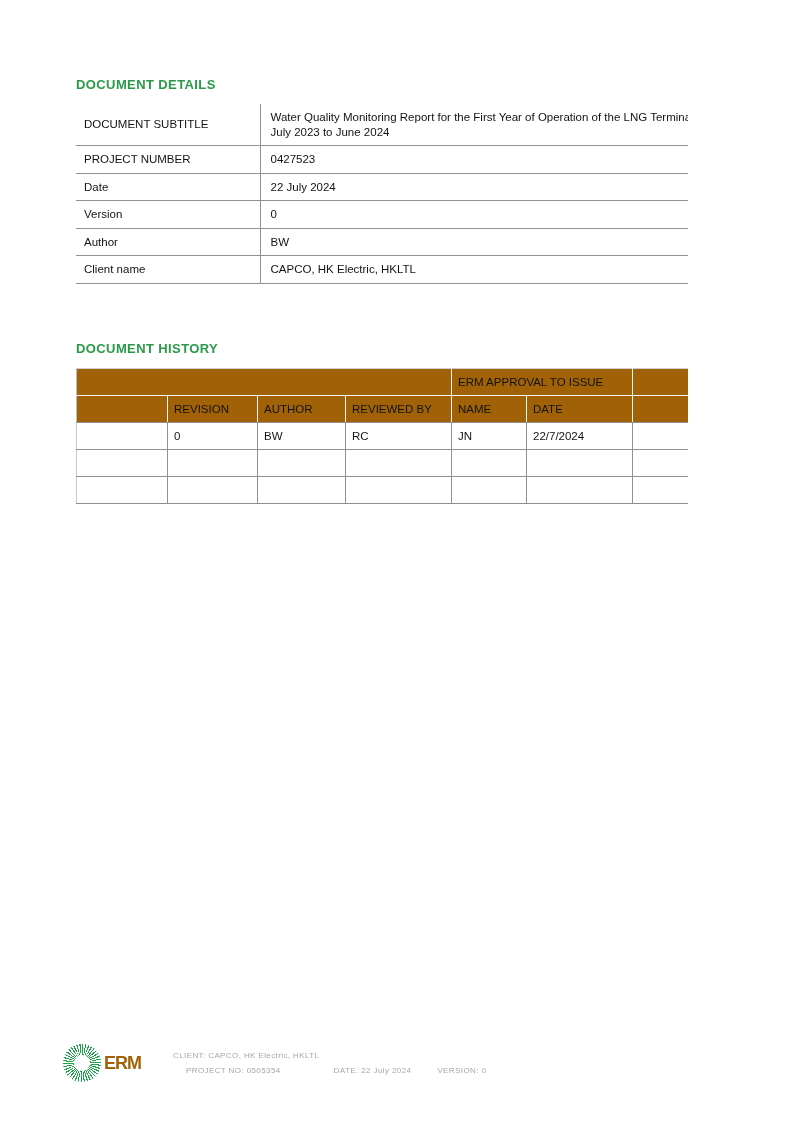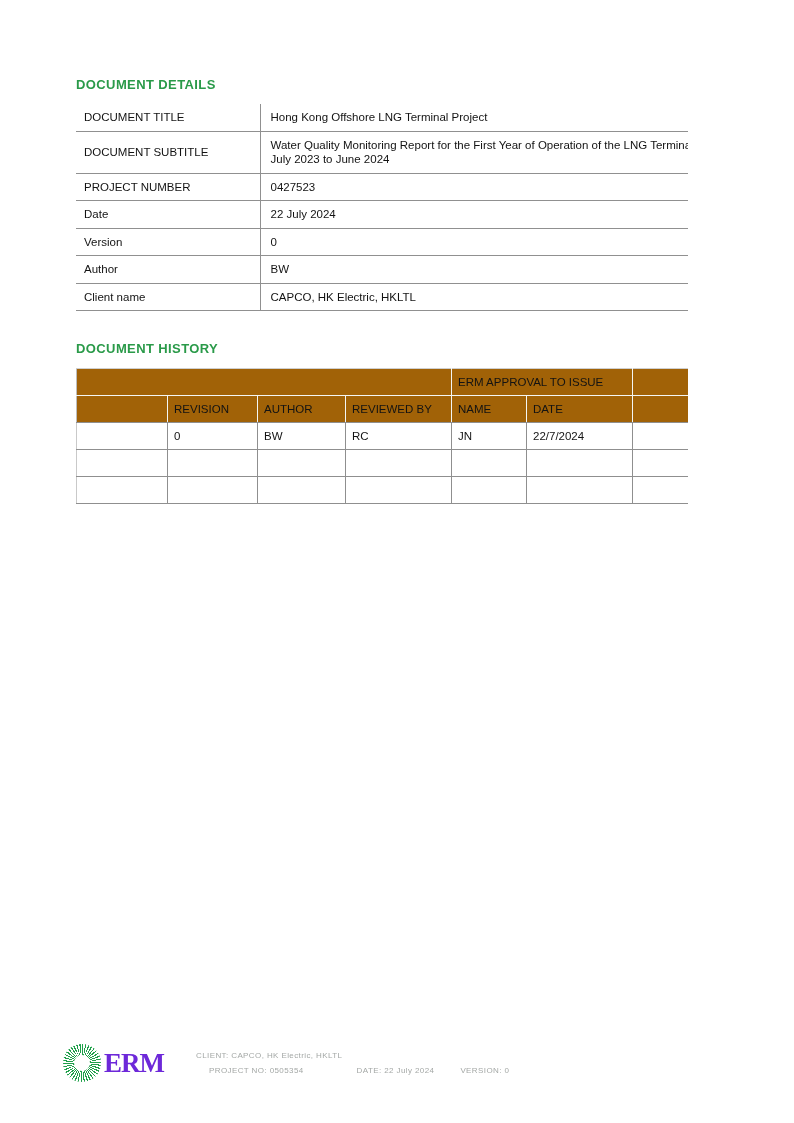--- a/index.html
+++ b/index.html
@@ -108,27 +108,26 @@
     flex: 0 0 auto;
   }
   .logo-burst::after {
     content: "";
     position: absolute;
     inset: 11px;
     background: #ffffff;
     border-radius: 50%;
   }
   .logo-wordmark {
-    font-size: 27px;
+    font-size: 18px;
     font-weight: bold;
     letter-spacing: -1px;
-    color: #6d28d9;
+    color: #a16207;
     margin-left: 3px;
     transform: scaleY(1.02);
-    font-family: Liberation Serif, serif;
   }
   .footer-text {
     margin-left: 32px;
     font-size: 8px;
     letter-spacing: 0.4px;
     color: #a4a8a6;
     line-height: 15px;
     white-space: nowrap;
   }
   .footer-text .seg-project { margin-right: 38px; padding-left: 13px; }
@@ -136,24 +135,20 @@
 </style>
 </head>
 <body>
 
 <div class="page">
 
   <div id="details-heading" class="section-heading">DOCUMENT DETAILS</div>
 
   <table class="details-table">
     <tbody>
-      <tr>
-        <td class="label-cell">DOCUMENT TITLE</td>
-        <td class="value-cell">Hong Kong Offshore LNG Terminal Project</td>
-      </tr>
       <tr>
         <td class="label-cell">DOCUMENT SUBTITLE</td>
         <td class="value-cell">Water Quality Monitoring Report for the First Year of Operation of the LNG Terminal – July 2023 to June 2024</td>
       </tr>
       <tr>
         <td class="label-cell">PROJECT NUMBER</td>
         <td class="value-cell">0427523</td>
       </tr>
       <tr>
         <td class="label-cell">Date</td>

